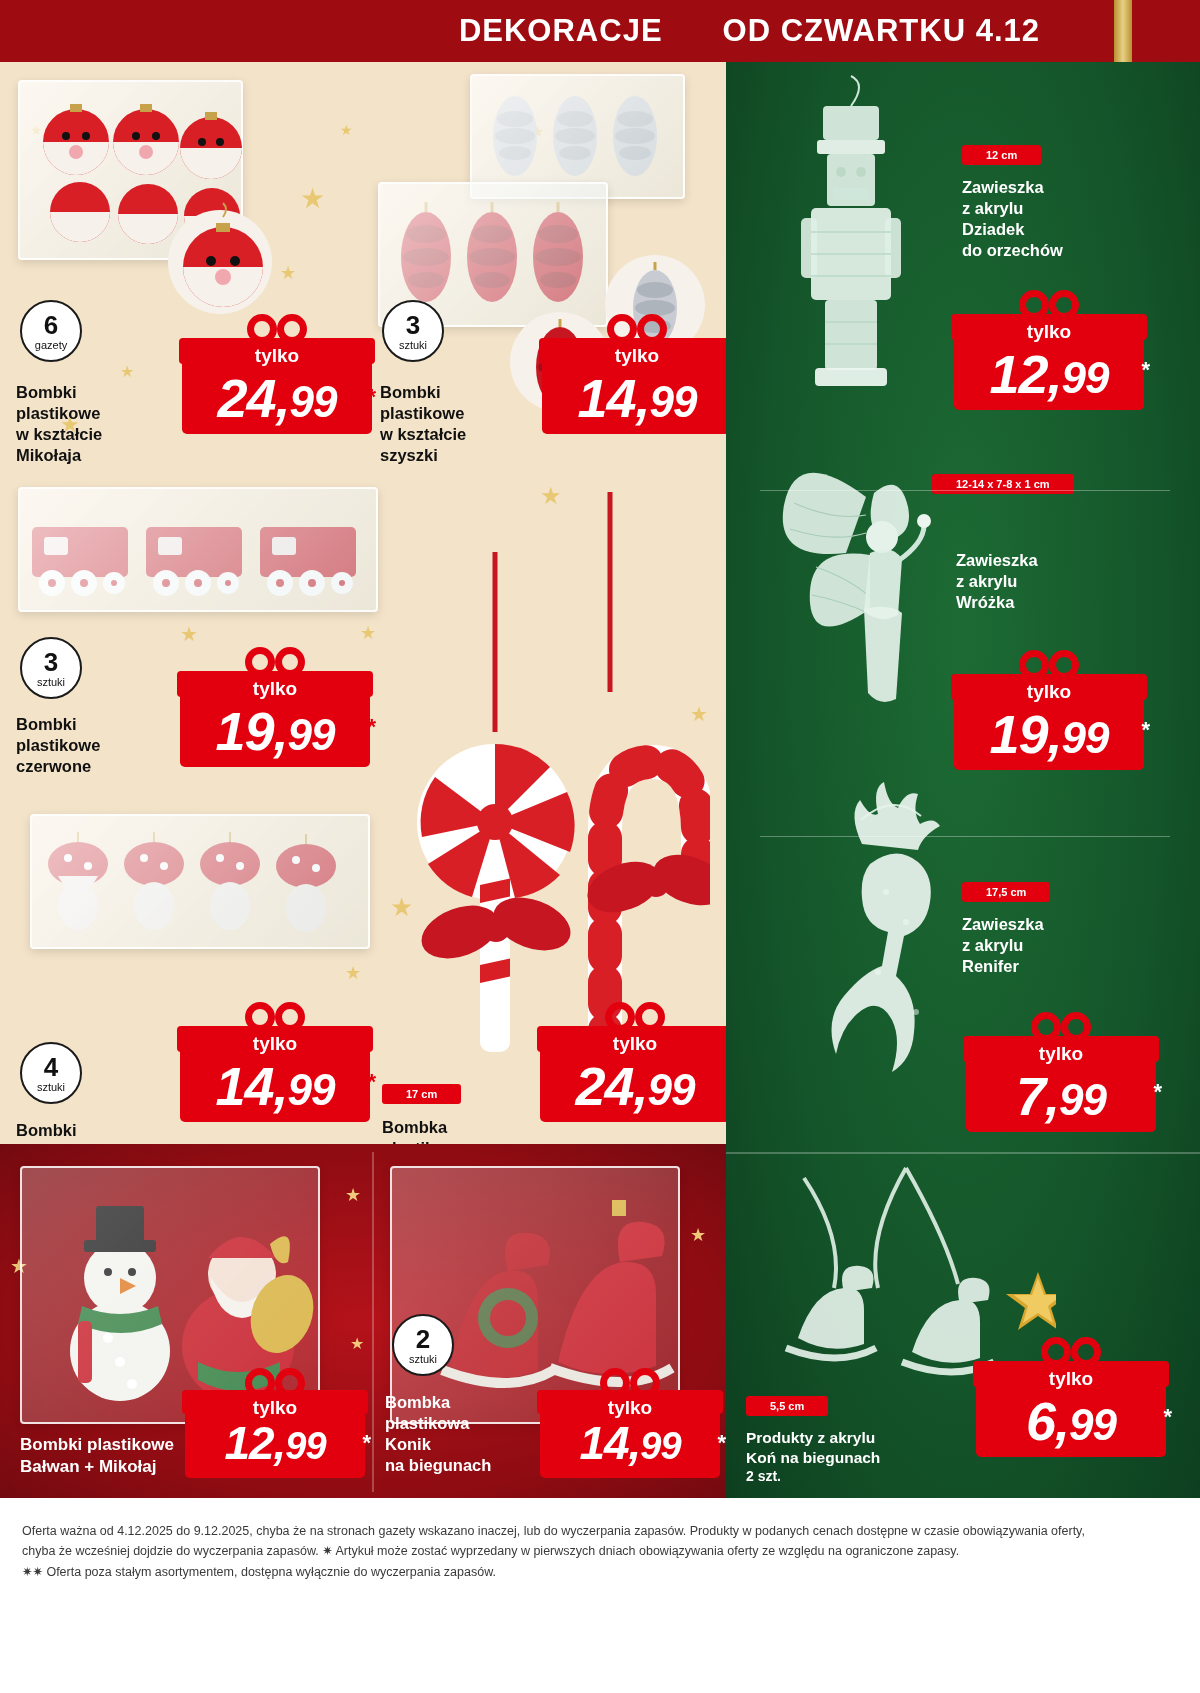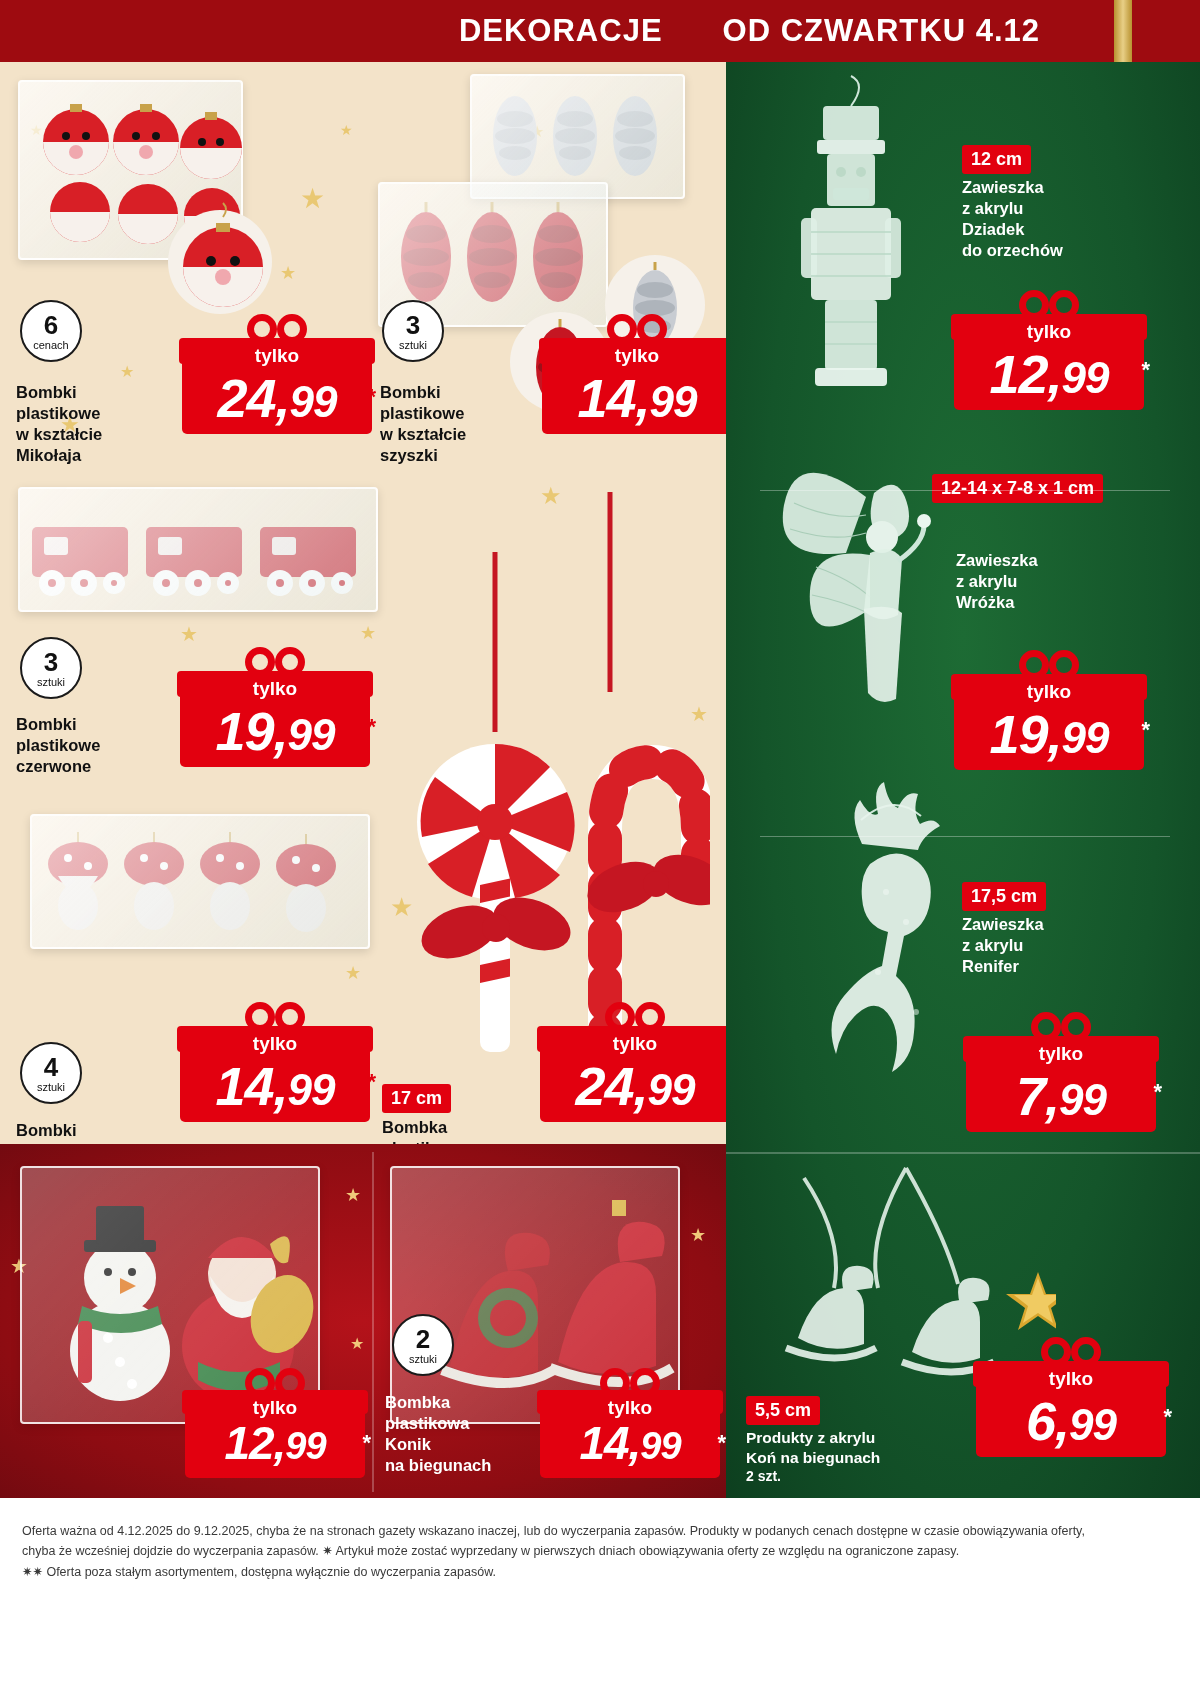--- a/index.html
+++ b/index.html
@@ -123,21 +123,21 @@
   .price-tag .star-sup {
     position: absolute; color: #e2000f; font-size: 22px; font-weight: bold; z-index: 4;
   }
   .price-tag.small .amount .int { font-size: 46px; }
   .price-tag.small .amount .comma { font-size: 46px; }
   .price-tag.small .amount .dec { font-size: 38px; }
 
   
   .size-badge {
     position: absolute; background: #e2000f; color: #fff;
-    font-size: 18px; font-weight: bold; padding: 4px 9px; border-radius: 3px; text-align: right;
+    font-size: 11px; font-weight: bold; padding: 4px 24px; border-radius: 3px; text-align: right;
   }
 
   
   .gdiv {
     position: absolute; left: 760px; width: 410px; height: 1px;
     background: rgba(255,255,255,.32);
   }
 
   
   .rdiv {
@@ -214,21 +214,21 @@
         <circle cx="56" cy="64" r="5" fill="#111"></circle>
           <circle cx="80" cy="64" r="5" fill="#111"></circle>
         <circle cx="68" cy="80" r="8" fill="#f0a8ae"></circle>
         <rect x="61" y="26" width="14" height="9" fill="#c8a24a"></rect>
         <path d="M68 20 q6 -8 0 -14" stroke="#c8a24a" stroke-width="2" fill="none"></path>
       </svg>
     </div>
 
     <div class="qty-circle" style="left:20px;top:238px;">
       <span class="num">6</span>
-      <span class="unit">cenach</span>
+      <span class="unit">gazety</span>
     </div>
 
     <div class="pname" style="left:16px;top:320px;width:150px;">
       <div>Bombki</div>
       <div>plastikowe</div>
       <div>w kształcie</div>
       <div>Mikołaja</div>
     </div>
 
     <div class="price-tag" style="left:182px;top:252px;width:190px;height:120px;">
@@ -548,20 +548,24 @@
         <circle cx="222" cy="108" r="34" fill="#f2ded0"></circle>
         <path d="M190 110 q32 52 64 0 q-6 40 -32 42 q-26 -2 -32 -42 z" fill="#f4f1ec"></path>
         <path d="M188 92 q34 -42 68 0 z" fill="#c51622"></path>
         <path d="M250 78 q26 -22 18 18 q-12 6 -18 -18 z" fill="#d8b03c"></path>
         <ellipse cx="262" cy="148" rx="30" ry="40" fill="#d8b03c" transform="rotate(20 262 148)"></ellipse>
         <path d="M178 196 q40 20 82 0 l0 18 q-42 22 -82 0 z" fill="#2f7d3e"></path>
         <rect x="206" y="212" width="26" height="24" fill="#2f7d3e"></rect>
       </svg>
     </div>
 
+    <div class="pname white" style="left:20px;top:290px;width:260px;font-size:17px;">
+      <div>Bombki plastikowe</div>
+      <div>Bałwan + Mikołaj</div>
+    </div>
 
     <div class="price-tag small" style="left:185px;top:224px;width:180px;height:110px;">
       <div class="bowl"></div>
       <div class="bowr"></div>
       <div class="lid"></div>
       <div class="box"></div>
       <div class="tylko">tylko</div>
       <div class="amount">
         <span class="int">12</span><span class="comma">,</span><span class="dec">99</span>
       </div>

